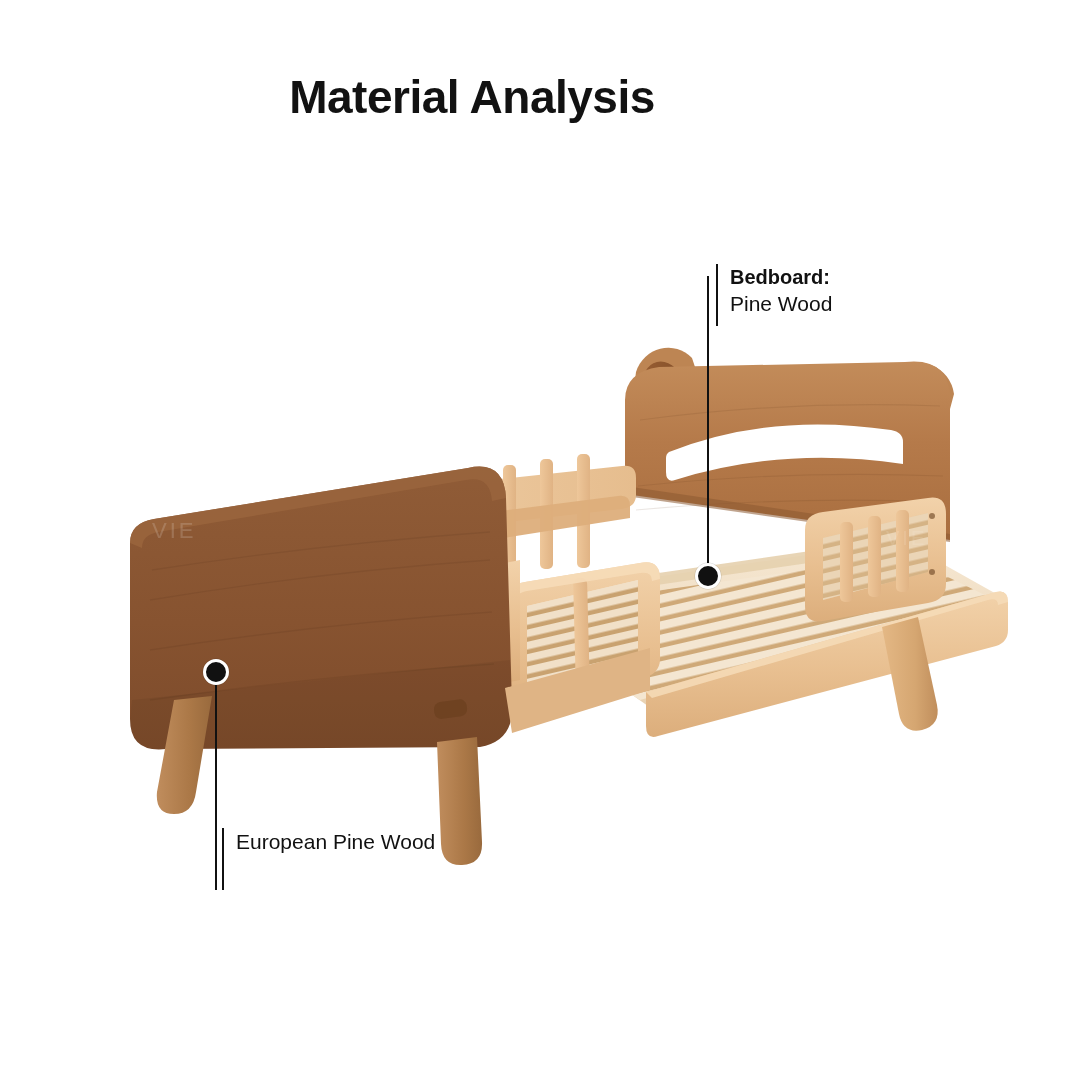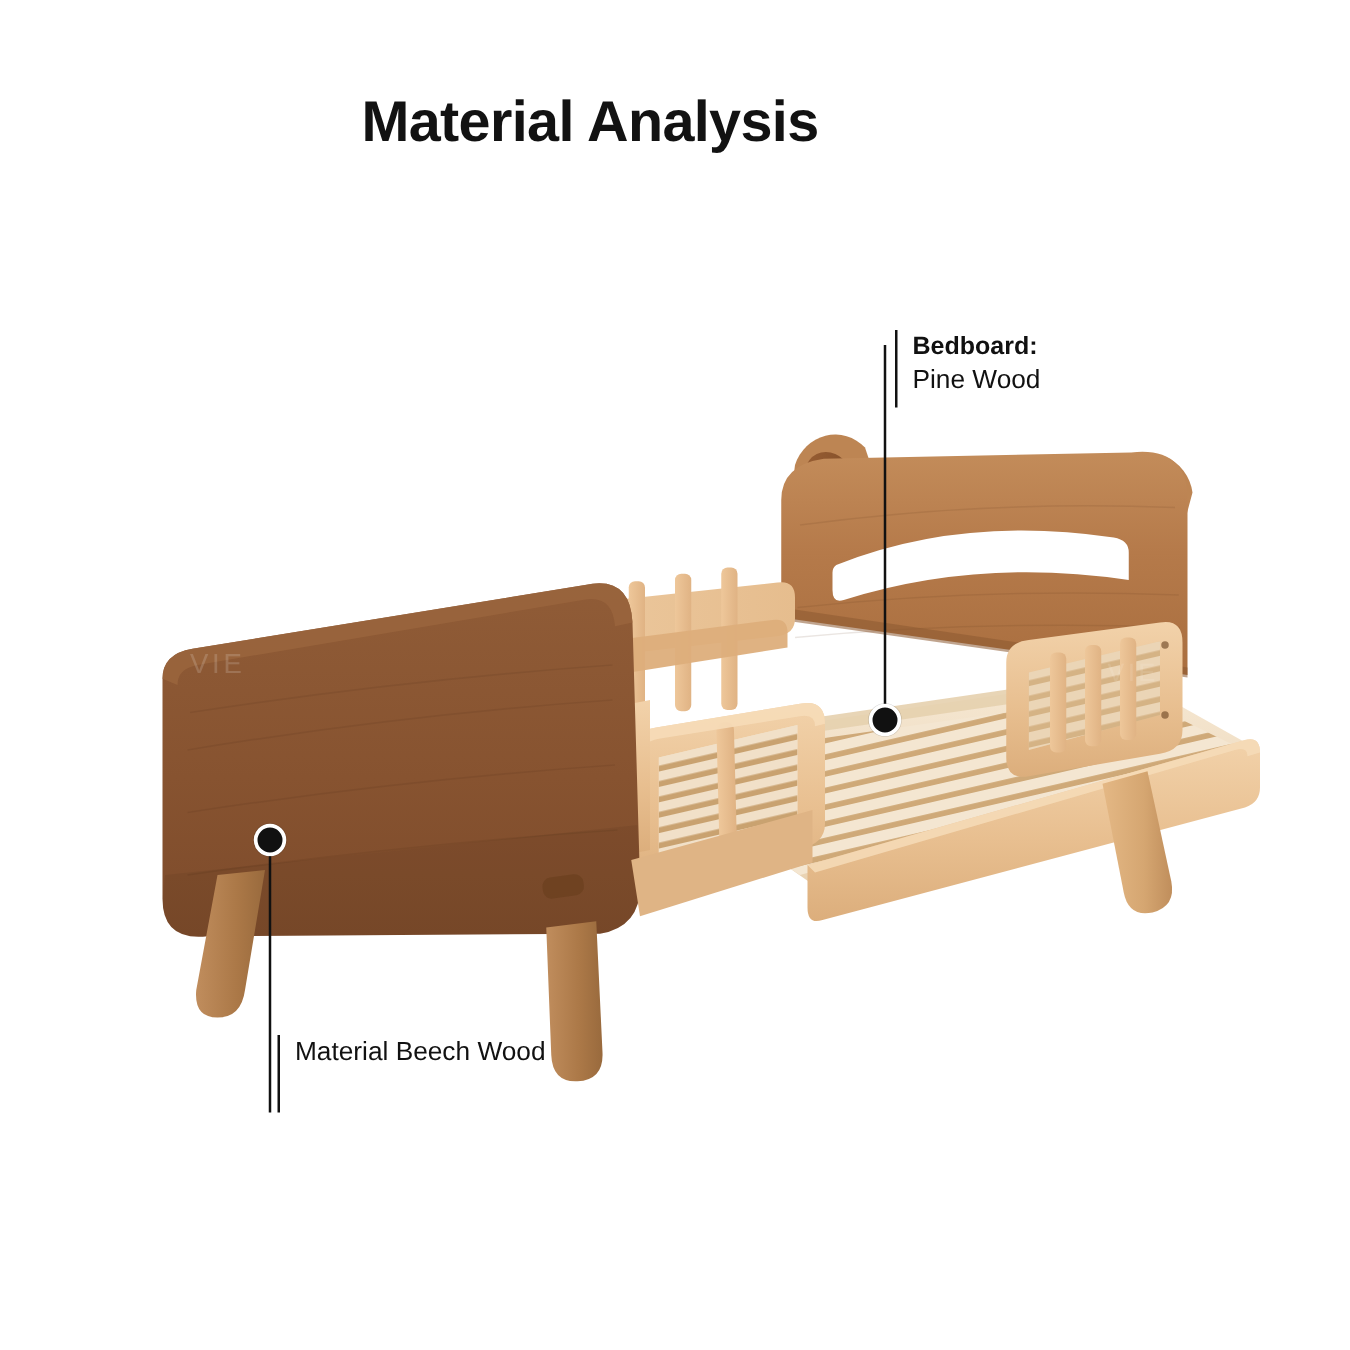--- a/index.html
+++ b/index.html
@@ -326,17 +326,17 @@
     <div class="bar"></div>
     <div class="txt">
       <span class="lbl">Bedboard:</span>
       <span class="val">Pine Wood</span>
     </div>
   </div>
 
   <div class="callout" id="callout-frame">
     <div class="bar"></div>
     <div class="txt">
-      <span class="val">Material Beech Wood</span>
+      <span class="val">European Pine Wood</span>
     </div>
   </div>
 
 </div>
 
 </body></html>

